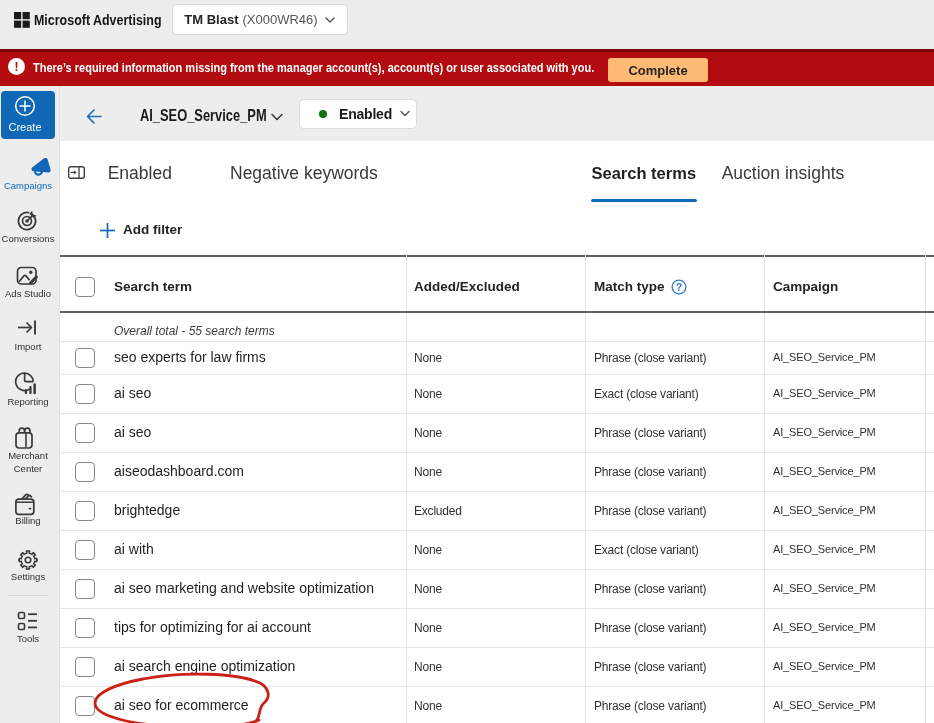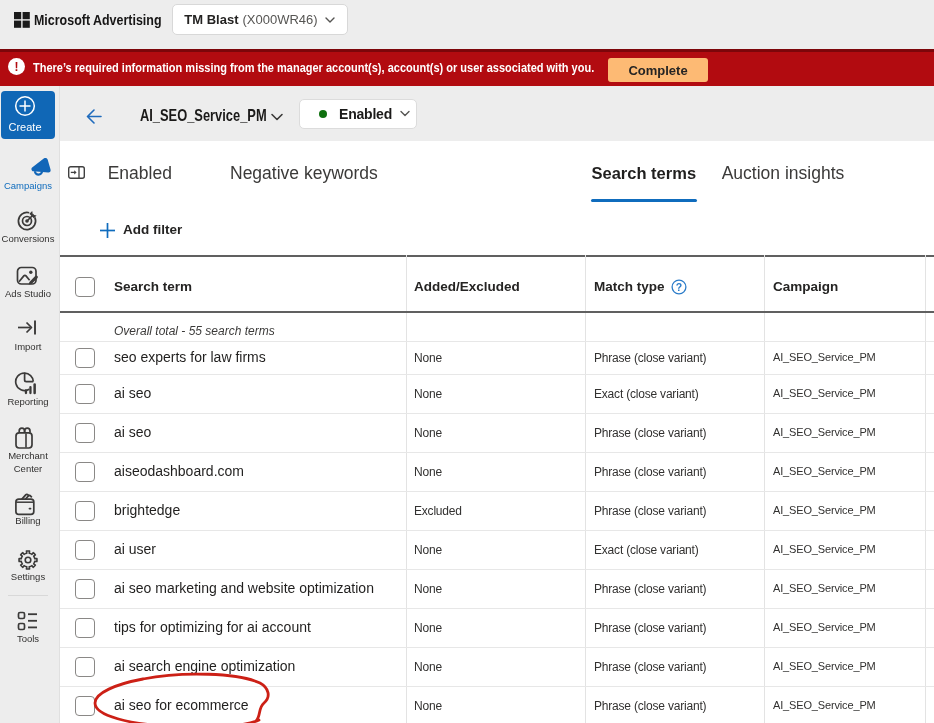--- a/index.html
+++ b/index.html
@@ -262,21 +262,21 @@
     <div class="c3" style="top:464.5px;">Phrase (close variant)</div>
     <div class="c4" style="top:464.5px;">AI_SEO_Service_PM</div>
     <div class="abs rowsep" style="top:491px;"></div>
     <div class="abs cb" style="left:75px; top:500.5px;"></div>
     <div class="c1" style="top:502px;">brightedge</div>
     <div class="c2" style="top:503.5px;">Excluded</div>
     <div class="c3" style="top:503.5px;">Phrase (close variant)</div>
     <div class="c4" style="top:503.5px;">AI_SEO_Service_PM</div>
     <div class="abs rowsep" style="top:530px;"></div>
     <div class="abs cb" style="left:75px; top:539.5px;"></div>
-    <div class="c1" style="top:541px;">ai user</div>
+    <div class="c1" style="top:541px;">ai with</div>
     <div class="c2" style="top:542.5px;">None</div>
     <div class="c3" style="top:542.5px;">Exact (close variant)</div>
     <div class="c4" style="top:542.5px;">AI_SEO_Service_PM</div>
     <div class="abs rowsep" style="top:569px;"></div>
     <div class="abs cb" style="left:75px; top:578.5px;"></div>
     <div class="c1" style="top:580px;">ai seo marketing and website optimization</div>
     <div class="c2" style="top:581.5px;">None</div>
     <div class="c3" style="top:581.5px;">Phrase (close variant)</div>
     <div class="c4" style="top:581.5px;">AI_SEO_Service_PM</div>
     <div class="abs rowsep" style="top:608px;"></div>

